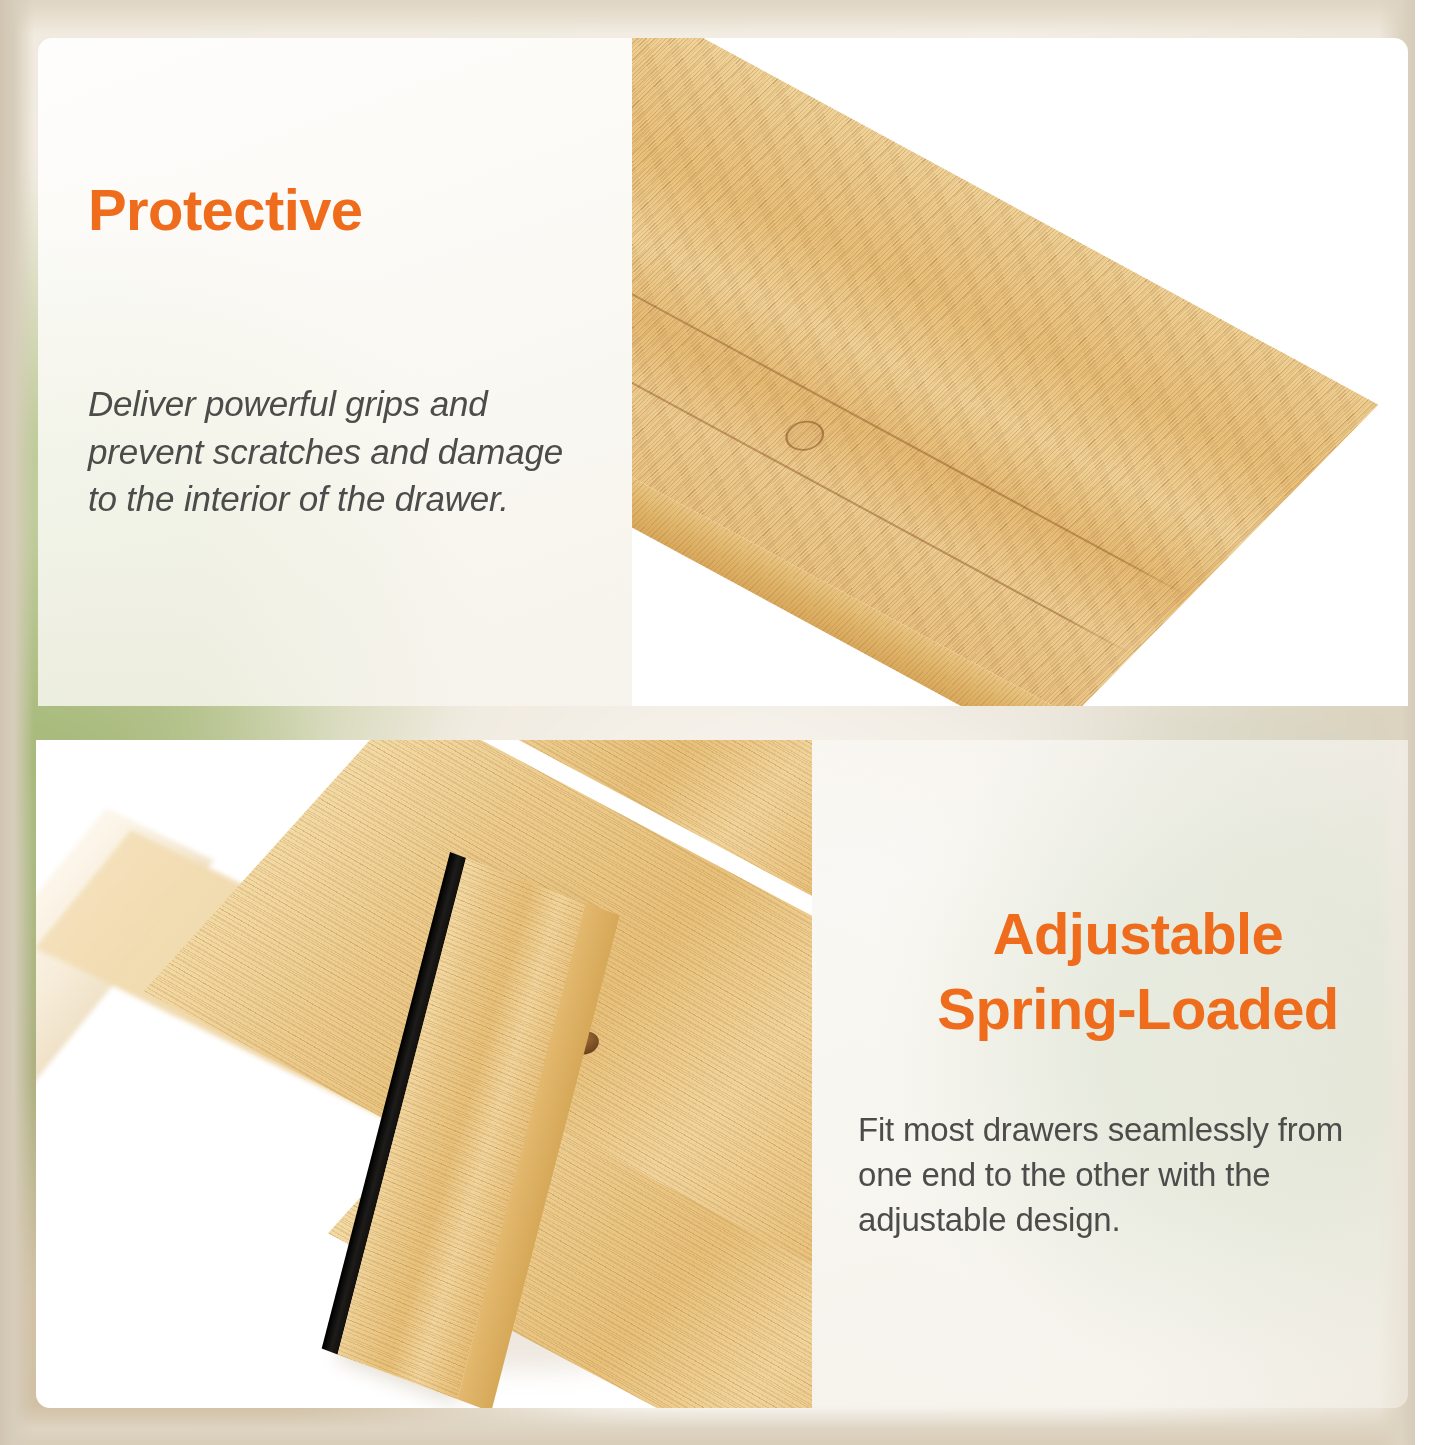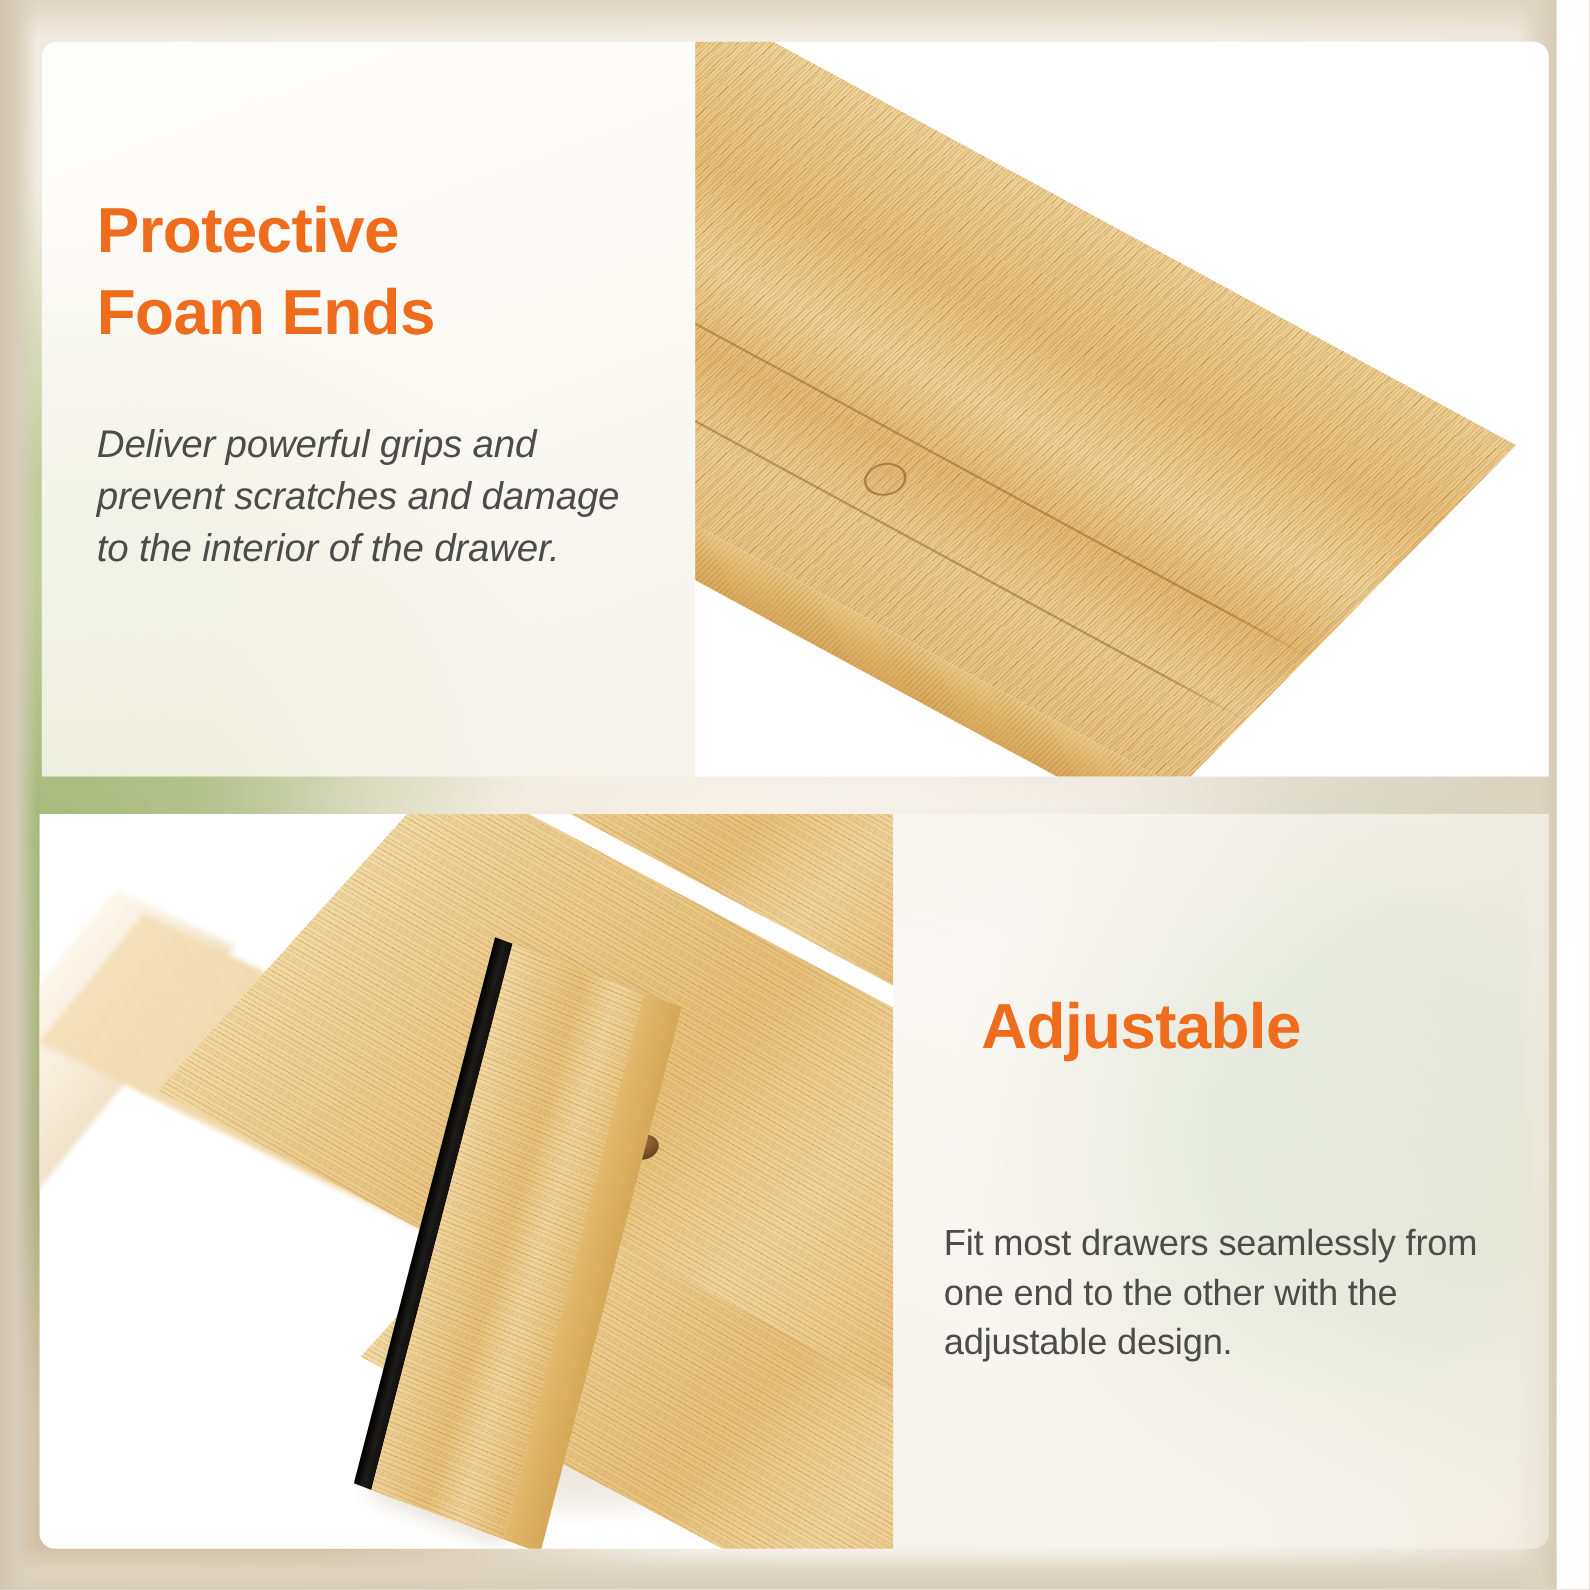--- a/index.html
+++ b/index.html
@@ -97,21 +97,21 @@
     position:absolute;
     color:#4c4c4a;
     font-size:35px;
     line-height:1.36;
     letter-spacing:-0.2px;
   }
 
   #tl-headline { left:88px; top:172px; width:520px; }
   #tl-body     { left:88px; top:380px; width:500px;font-style:italic; }
 
-  #br-headline { left:892px; top:896px; width:540px; text-align:left; }
+  #br-headline { left:868px; top:896px; width:540px; text-align:center; }
   #br-body     { left:858px; top:1108px; width:520px; text-align:left; font-size:33px; }
 
   
   .tr-stage { position:absolute; inset:0; }
 
   
   .board-top {
     position:absolute;
     left:-150px; top:-120px;
     width:1020px; height:420px;
@@ -287,21 +287,20 @@
 <div id="canvas">
 
   <div class="bg-room"></div>
   <div class="bg-frame"></div>
 
   <div class="panel-tl-text">
   </div>
 
   <div class="headline" id="tl-headline">
     <div>Protective</div>
-    <div>Foam Ends</div>
   </div>
 
   <div class="body-copy" id="tl-body">Deliver powerful grips and prevent scratches and damage to the interior of the drawer.</div>
 
   <div class="panel-tr-photo">
     <div class="tr-stage">
 
       <div class="board-edge"></div>
 
       <div class="board-top">
@@ -336,17 +335,18 @@
       <div class="plank" id="plank-cross"></div>
       <div id="plank-cross-side"></div>
 
     </div>
   </div>
 
   <div class="panel-br-text"></div>
 
   <div class="headline" id="br-headline">
     <div>Adjustable</div>
+    <div>Spring-Loaded</div>
   </div>
 
   <div class="body-copy" id="br-body">Fit most drawers seamlessly from one end to the other with the adjustable design.</div>
 
 </div>
 
 </body></html>

